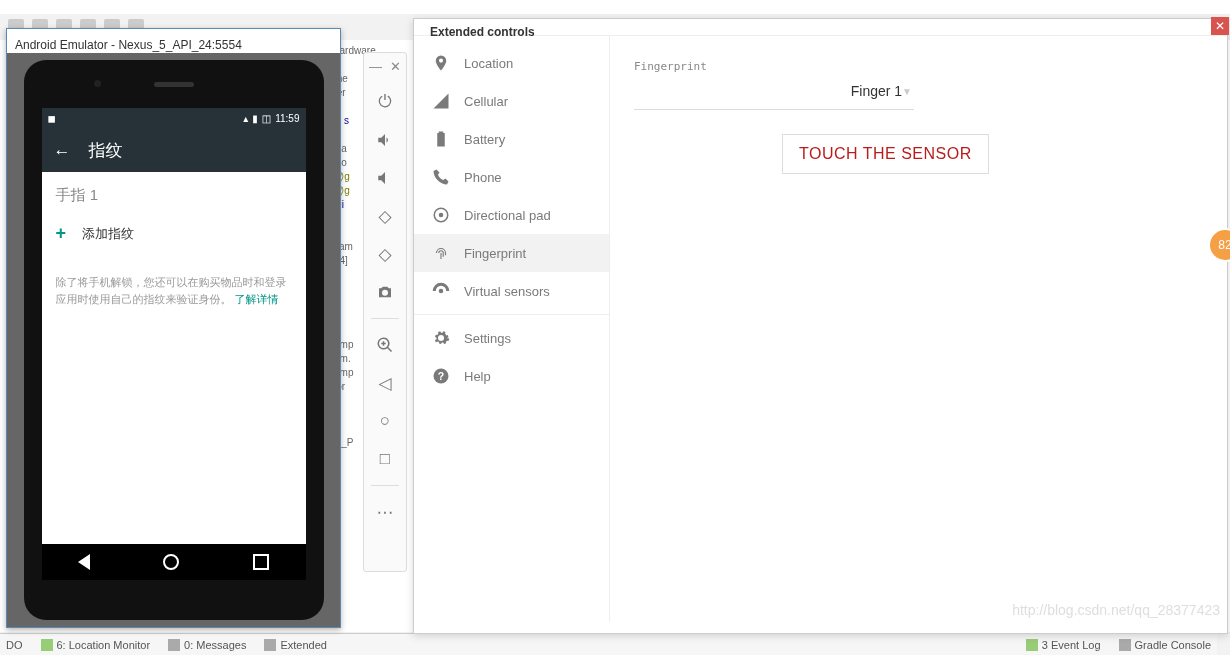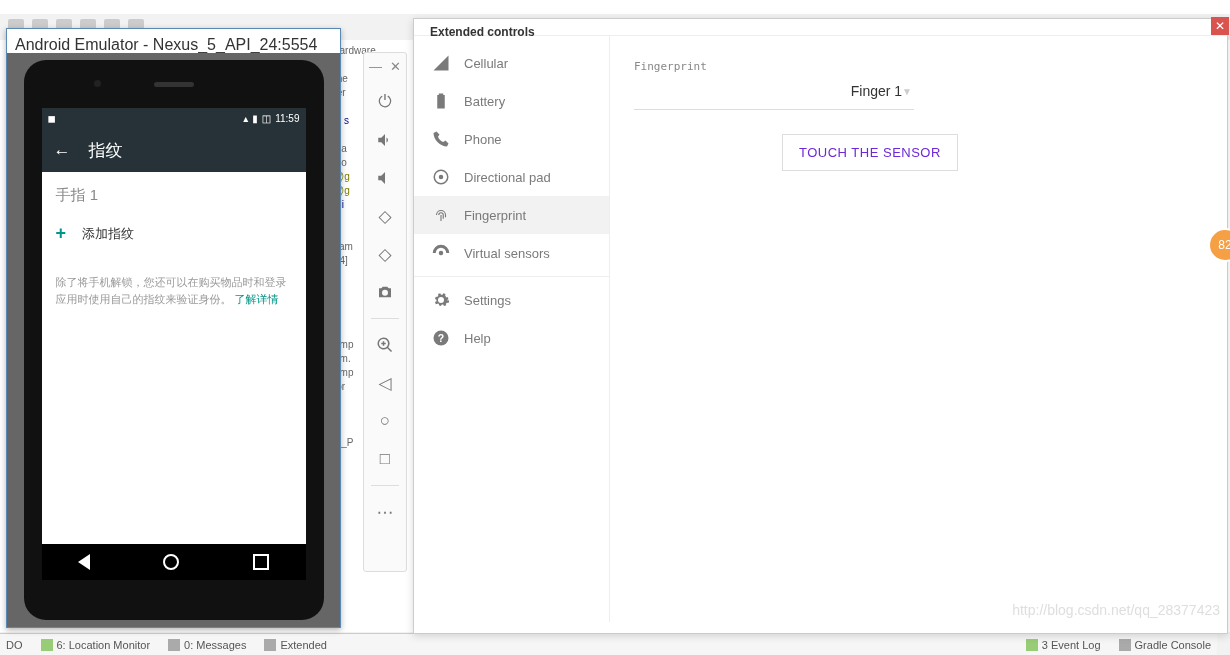--- a/index.html
+++ b/index.html
@@ -9,21 +9,21 @@
 .ide-tool{width:16px;height:16px;background:#ccc;border-radius:2px}
 .ide-btm{position:absolute;left:0;right:13px;bottom:0;height:22px;background:#f6f6f6;border-top:1px solid #ccc;display:flex;align-items:center;font-size:11px;color:#555;padding:0 6px;gap:18px}
 .ide-btm .item{display:flex;align-items:center;gap:4px;white-space:nowrap}
 .ide-btm .sp{flex:1}
 .tiny-ico{width:12px;height:12px;background:#9c7;display:inline-block}
 .code-bg{position:absolute;left:330px;top:40px;width:260px;height:590px;background:#fff;font:10px/14px Consolas,monospace;color:#666;padding:4px;overflow:hidden}
 .code-bg .kw{color:#00008b}
 .code-bg .ov{color:#7b7b00}
 
 .emu-win{position:absolute;left:6px;top:28px;width:335px;height:600px;background:#fff;border:1px solid #5a8ab3;box-shadow:0 2px 6px rgba(0,0,0,.3)}
-.emu-title{height:24px;display:flex;align-items:center;padding:16px 8px;font-size:16px;color:#333;background:#fff;border-bottom:1px solid #ddd}
+.emu-title{height:24px;display:flex;align-items:center;padding:16px 8px;font-size:12px;color:#333;background:#fff;border-bottom:1px solid #ddd}
 .emu-body{position:absolute;left:0;right:0;top:24px;bottom:0;background:#666;display:flex;align-items:center;justify-content:center}
 .phone{width:300px;height:560px;background:#111;border-radius:22px;padding:18px 12px;position:relative}
 .speaker{position:absolute;top:22px;left:50%;transform:translateX(-50%);width:40px;height:5px;background:#333;border-radius:3px}
 .sensor{position:absolute;top:20px;left:70px;width:7px;height:7px;background:#222;border-radius:50%}
 .screen{position:absolute;left:18px;right:18px;top:48px;bottom:40px;background:#fff;display:flex;flex-direction:column}
 .status{height:20px;background:#263238;color:#fff;display:flex;align-items:center;justify-content:flex-end;gap:4px;padding:0 6px;font-size:10px}
 .status .left{margin-right:auto}
 .appbar{height:44px;background:#263238;color:#fff;display:flex;align-items:center;padding:0 12px;gap:18px;font-size:17px}
 .content{flex:1;background:#fff;padding:10px 14px;font-size:13px;color:#333}
 .content .lbl{color:#888;font-size:15px;margin:4px 0 18px}
@@ -47,21 +47,21 @@
 .ext-body{display:flex;height:calc(100% - 28px)}
 .ext-nav{width:196px;border-right:1px solid #eee;display:flex;flex-direction:column;padding-top:8px}
 .ext-item{display:flex;align-items:center;gap:14px;padding:10px 18px;font-size:13px;color:#7a7a7a;cursor:pointer}
 .ext-item.active{background:#f2f2f2}
 .ext-sep{height:1px;background:#eee;margin:4px 0}
 .ext-ico{width:18px;height:18px;display:flex;align-items:center;justify-content:center;color:#7a7a7a}
 .ext-main{flex:1;padding:24px 24px}
 .fp-label{font:11px monospace;color:#888;margin-bottom:6px}
 .fp-select{width:280px;border:none;border-bottom:1px solid #ddd;padding:4px 2px 10px;display:flex;justify-content:flex-end;align-items:center;font-size:14px;color:#333;cursor:pointer}
 .fp-select .caret{color:#ccc;font-size:10px}
-.fp-btn{margin:24px 0 0 148px;background:#fff;border:1px solid #ddd;padding:10px 16px;font-size:13px;letter-spacing:.5px;color:#6d28d9;cursor:pointer}
+.fp-btn{margin:24px 0 0 148px;background:#fff;border:1px solid #ddd;padding:10px 16px;font-size:16px;letter-spacing:.5px;color:#b91c1c;cursor:pointer}
 .watermark{position:absolute;right:10px;bottom:38px;font:14px/1 Arial;color:rgba(200,200,200,.6);pointer-events:none}
 .badge82{position:absolute;right:-12px;top:228px;width:34px;height:34px;border-radius:50%;background:#f5a045;color:#fff;display:flex;align-items:center;justify-content:center;font-size:12px;border:2px solid #fff}
 svg{width:18px;height:18px;fill:currentColor}
 </style>
 </head>
 <body>
 
 <div class="ide-bg">
   <div class="ide-toolbar">
     <div class="ide-tool"></div>
@@ -184,20 +184,28 @@
 </div>
 
 <div class="ext">
   <div class="ext-close">✕</div>
   <div class="ext-title">Extended controls</div>
   <div class="ext-body">
     <div class="ext-nav">
       <div class="ext-item">
           <span class="ext-ico">
             <svg viewBox="0 0 24 24">
+              <path d="M12 2a7 7 0 0 0-7 7c0 5 7 13 7 13s7-8 7-13a7 7 0 0 0-7-7zm0 9.5A2.5 2.5 0 1 1 12 6a2.5 2.5 0 0 1 0 5.5z"></path>
+            </svg>
+          </span>
+          <span>Location</span>
+        </div>
+      <div class="ext-item">
+          <span class="ext-ico">
+            <svg viewBox="0 0 24 24">
               <path d="M2 22L22 2v20H2z"></path>
             </svg>
           </span>
           <span>Cellular</span>
         </div>
       <div class="ext-item">
           <span class="ext-ico">
             <svg viewBox="0 0 24 24">
               <path d="M9 2h6v2h2v18H7V4h2V2z"></path>
             </svg>

